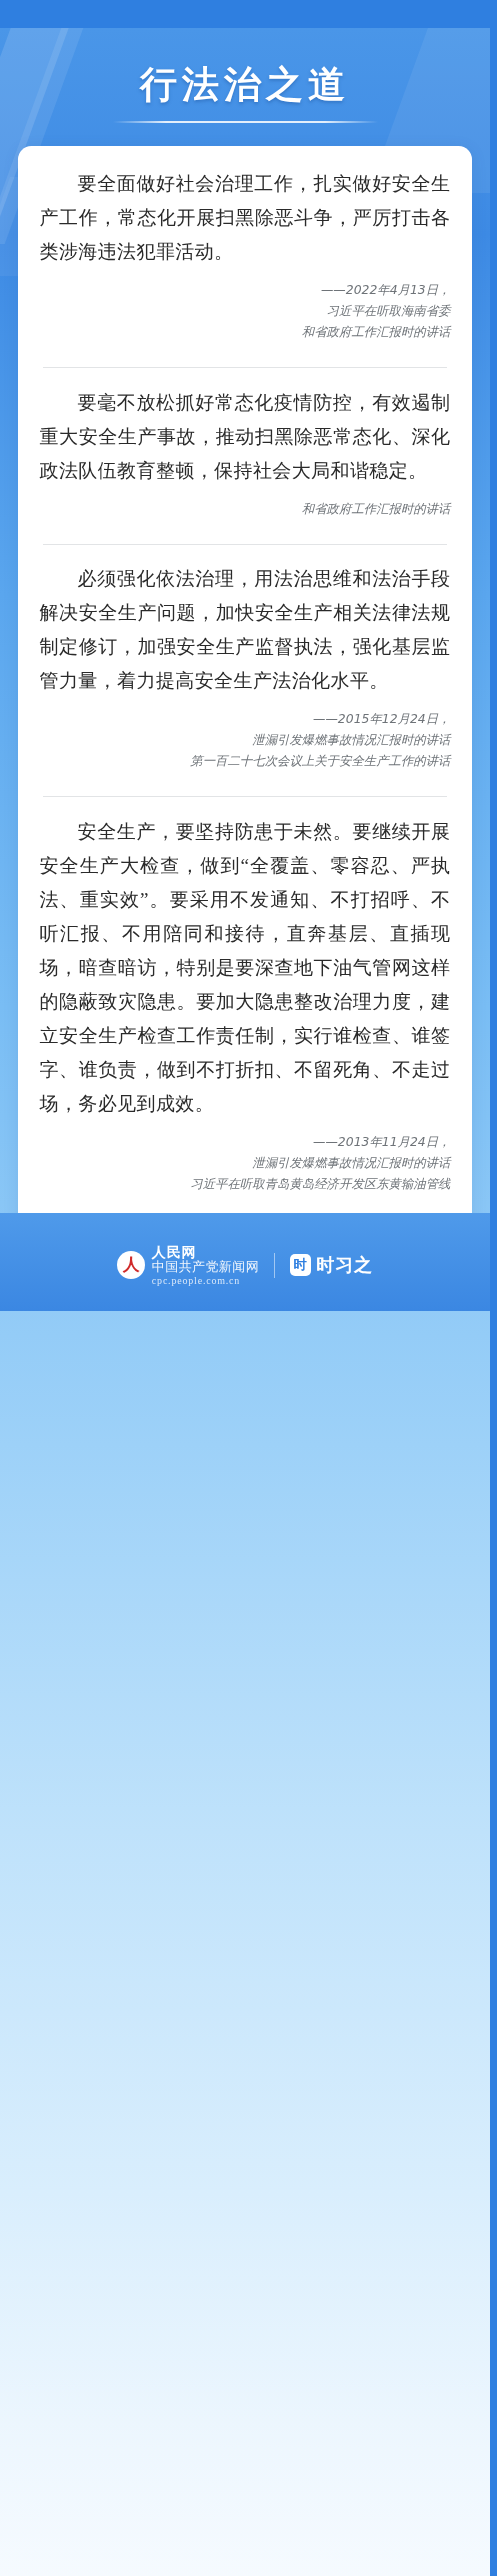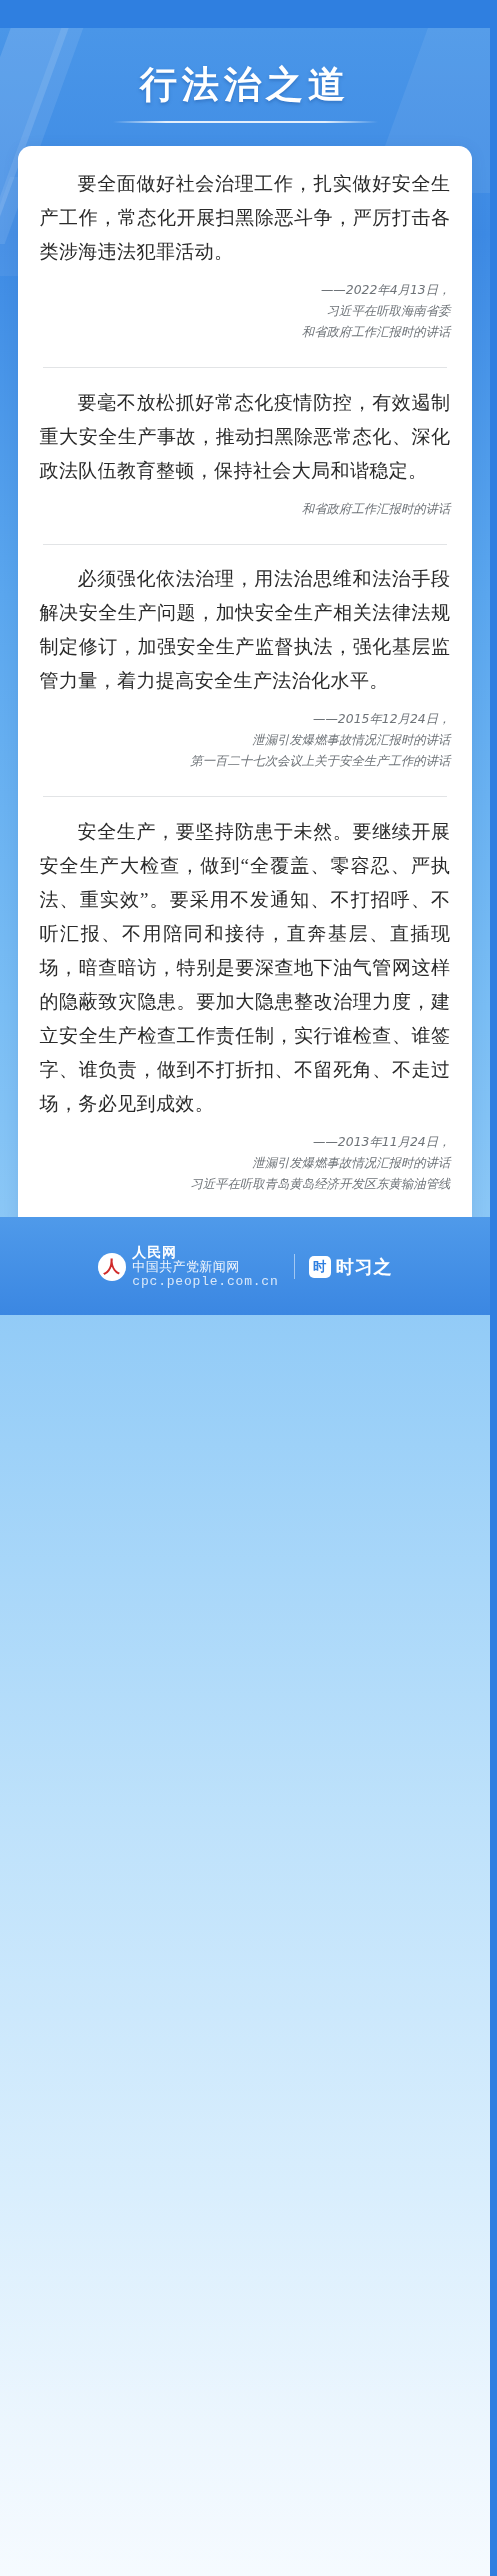--- a/index.html
+++ b/index.html
@@ -107,21 +107,21 @@
     font-size:16.6px;
     font-weight:700;
     font-family:"DejaVu Serif", serif;
   }
   .people-text{
     color:#ffffff;
     line-height:1.15;
   }
   .people-cn{font-size:14px;font-weight:700;letter-spacing:0.8px;font-family:"DejaVu Serif", serif;}
   .people-sub{font-size:13px;letter-spacing:0.4px;opacity:.92;font-family:"DejaVu Sans", sans-serif;}
-  .people-url{font-size:13px;letter-spacing:0.8px;opacity:.8;font-family:Liberation Mono, monospace;}
+  .people-url{font-size:10px;letter-spacing:0.8px;opacity:.8;font-family:Liberation Serif, serif;}
   .divider-v{
     width:0.8px;height:25px;background:rgba(255,255,255,0.5);
   }
   .logo-shixi{
     display:flex;align-items:center;gap:5px;
     color:#ffffff;
     font-size:18px;
     font-weight:700;
     font-family:"DejaVu Serif", serif;
     letter-spacing:0.8px;

